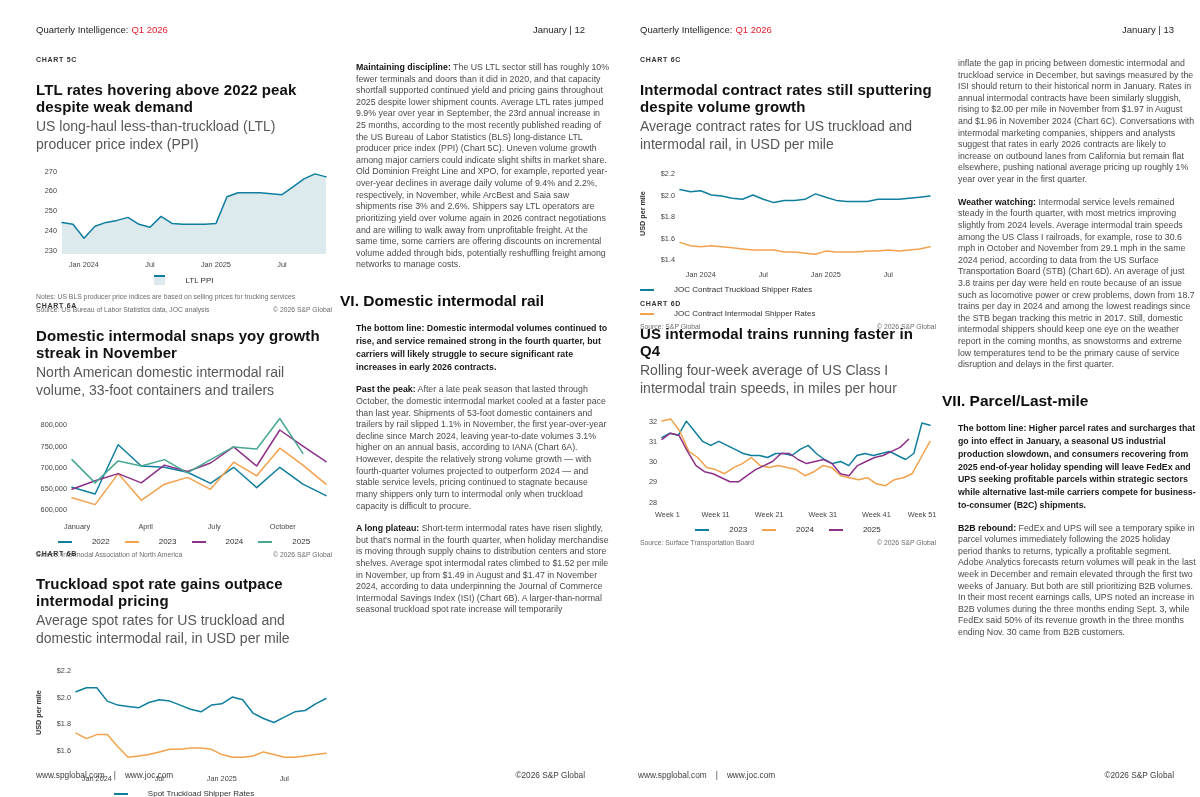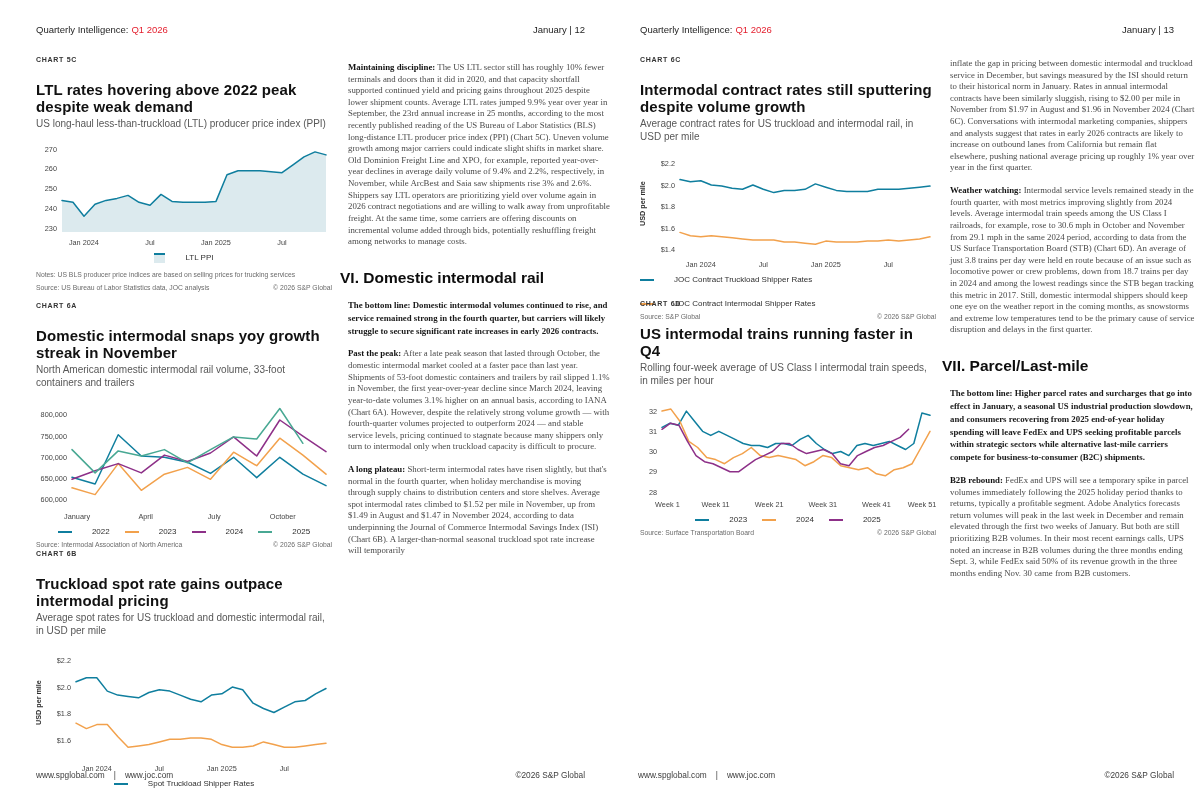--- a/index.html
+++ b/index.html
@@ -9,38 +9,38 @@
        font-size:9.5px;color:#1e1e1e;}
   .hdr .brand{font-weight:normal;margin-top:24px;}
   .hdr .edition{color:#e41e2d;margin-left:3px;}
   .pagelabel{color:#1e1e1e;}
   .ftr{position:absolute;top:770px;display:flex;justify-content:space-between;font-size:8.3px;color:#3d3d3d;}
   .ftr-left{display:flex;gap:9px;align-items:center;}
   .ftr a{color:#3d3d3d;text-decoration:none;}
   .chart-block{position:absolute;}
   .kicker{font-size:7px;font-weight:bold;letter-spacing:.7px;color:#333;margin-bottom:18px;}
   .c-title{font-size:15px;font-weight:bold;color:#111;margin:0 0 3px 0;letter-spacing:.1px;}
-  .c-sub{font-size:10px;color:#575757;margin-bottom:9px;line-height:1.25;}
+  .c-sub{font-size:14px;color:#575757;margin-bottom:9px;line-height:1.25;}
   .chart-wrap{position:relative;}
   .chart-wrap.has-ylabel .plot{margin-left:10px;}
   .ylabel{position:absolute;left:-3px;top:0;height:calc(100% - 16px);width:10px;
           display:flex;align-items:center;justify-content:center;}
   .ylabel span{transform:rotate(-90deg);white-space:nowrap;font-size:7.2px;font-weight:bold;color:#2e2e2e;}
   .plot svg{display:block;}
   .plot text{font-size:7.3px;fill:#454545;}
   .legend{display:flex;justify-content:center;gap:15px;font-size:8px;color:#2f2f2f;
           margin-top:5px;align-items:center;flex-wrap:wrap;}
   .legend.left{justify-content:flex-start;}
   .lg-item{display:flex;align-items:center;gap:20px;}
   .lg-line{width:14px;height:2px;display:inline-block;}
   .lg-area{width:11px;height:8px;display:inline-block;border-top:2px solid;}
   .c-notes{font-size:6.8px;color:#6b6b6b;margin-top:7px;line-height:1.35;}
   .src-row{display:flex;justify-content:space-between;font-size:6.8px;color:#6b6b6b;margin-top:5px;}
   .textcol{position:absolute;font-size:8.8px;line-height:1.32;color:#4a4a4a;}
-  .textcol p{margin:0 0 11px 8px;font-family:Liberation Serif, serif;}
+  .textcol p{margin:0 0 11px 16px;}
   .lead{font-weight:bold;color:#141414;}
   .sect{font-size:15.5px;font-weight:bold;color:#0d0d0d;margin:20px 0 11px 0;}
   .bottomline{font-weight:bold;color:#1b1b1b;line-height:1.45;}
 </style>
 </head>
 <body>
 
 <div id="canvas">
 
   <div class="hdr" style="left:36px;width:549px;">

